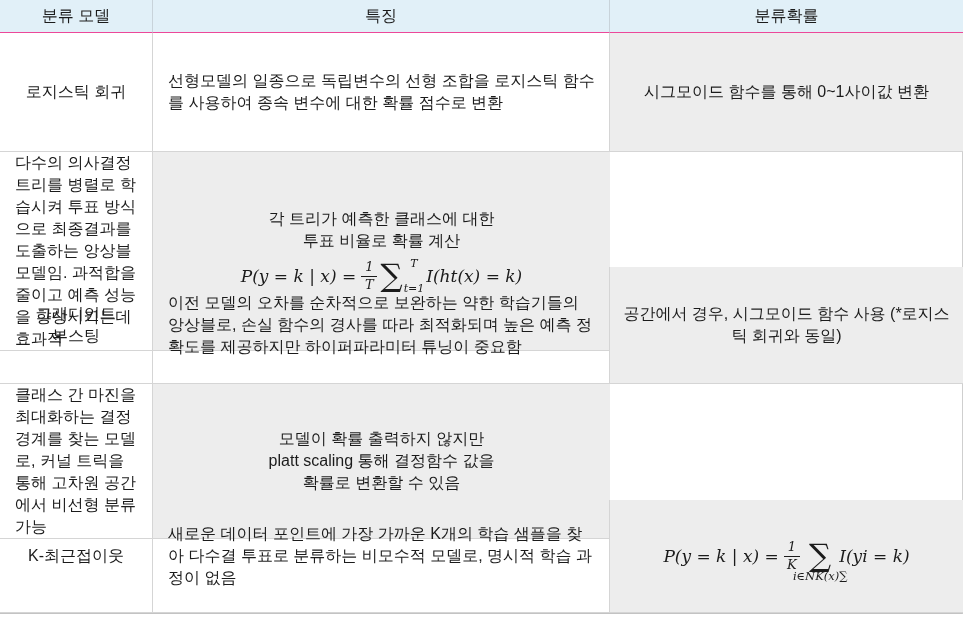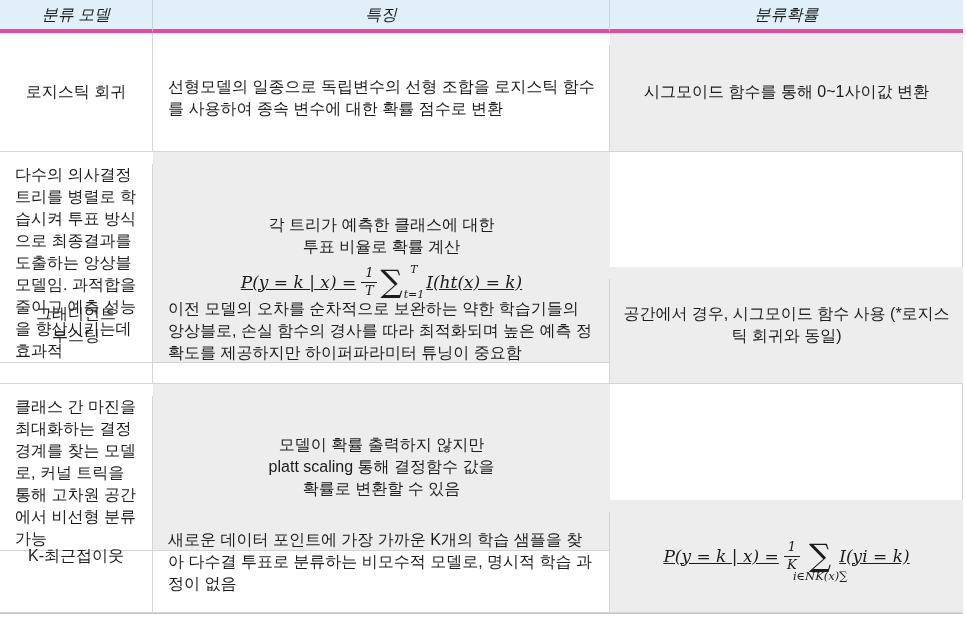--- a/index.html
+++ b/index.html
@@ -31,31 +31,29 @@
     justify-content: center;
     text-align: center;
     border-right: 1px solid #d5d5d5;
     border-bottom: 1px solid #d5d5d5;
     font-size: 16px;
     line-height: 22px;
   }
   .cell:last-child { border-right: none; }
   .trow.header .cell {
     background: #e1f0f8;
-    border-bottom: 4px solid #ec4899;
+    border-bottom: 1px solid #ec4899;
     border-right-color: #c8d3da;
     height: 33px;
     font-size: 16px;
-    font-style: italic;
   }
   .cell.feature {
     justify-content: flex-start;
     text-align: left;
     padding: 0 12px 0 15px;
-    margin-top: 12px;
   }
   .cell.model {
     padding: 16px 6px;
     flex-direction: column;
   }
   .cell.prob {
     background: #ededed;
     flex-direction: column;
     padding: 0 8px;
   }
@@ -65,21 +63,21 @@
     display: flex;
     align-items: center;
     justify-content: center;
     font-family: "DejaVu Serif", "Liberation Serif", serif;
     font-style: italic;
     font-size: 17px;
     line-height: 1;
     margin-top: 6px;
     white-space: nowrap;
   }
-  .f-part { padding: 0 2px; text-decoration: underline; }
+  .f-part { padding: 0 2px; }
   .frac {
     display: inline-flex;
     flex-direction: column;
     align-items: center;
     font-size: 13px;
     line-height: 1.15;
     margin: 0 3px;
   }
   .frac .num {
     border-bottom: 1.2px solid #1b1b1b;

